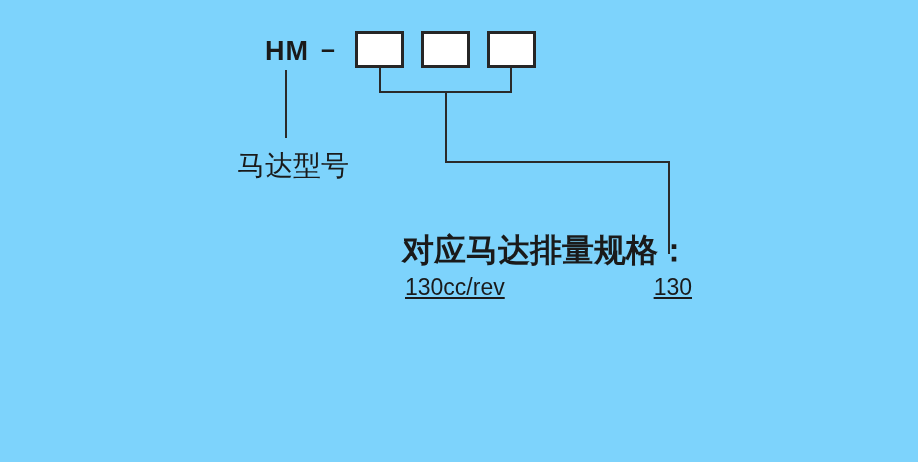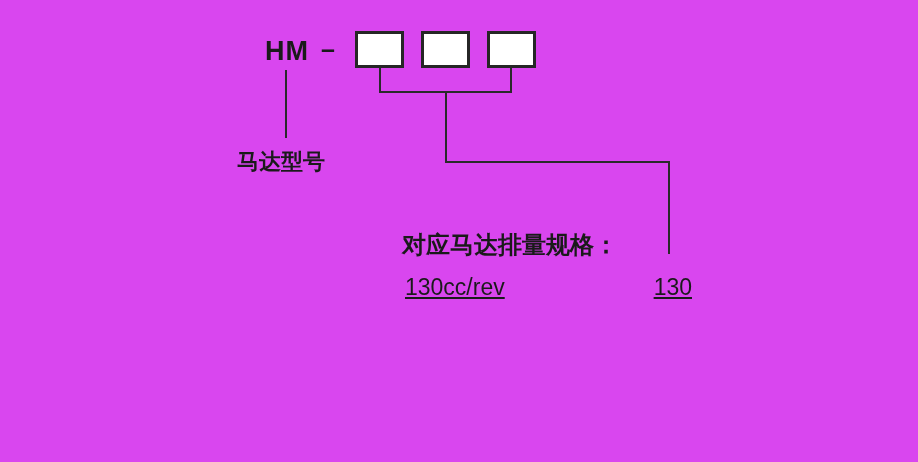--- a/index.html
+++ b/index.html
@@ -4,21 +4,21 @@
 <style>
   html, body {
     margin: 0;
     padding: 0;
     background: #ffffff;
   }
   .canvas {
     position: relative;
     width: 918px;
     height: 462px;
-    background: #d946ef;
+    background: #7dd3fc;
     font-family: "Liberation Sans", "DejaVu Sans", sans-serif;
     color: #1a1a1a;
     overflow: hidden;
   }
   .abs { position: absolute; }
 
   
   .prefix {
     left: 265px; top: 36px;
     font-size: 27px;
@@ -50,26 +50,26 @@
   .l-stub1  { left: 379px; top: 68px;  width: 2px;  height: 25px; }
   .l-stub3  { left: 510px; top: 68px;  width: 2px;  height: 25px; }
   .l-h1     { left: 379px; top: 91px;  width: 133px; height: 2px; }
   .l-mid-v  { left: 445px; top: 91px;  width: 2px;  height: 72px; }
   .l-h2     { left: 445px; top: 161px; width: 225px; height: 2px; }
   .l-right-v{ left: 668px; top: 161px; width: 2px;  height: 93px; }
 
   
   .motor-model {
     left: 237px; top: 147px;
-    font-size: 22px;
-    font-weight: 700;
+    font-size: 28px;
+    font-weight: 400;
   }
   .spec-title {
     left: 402px; top: 229px;
-    font-size: 24px;
+    font-size: 32px;
     font-weight: 700;
   }
   .spec-rows {
     left: 405px; top: 271px;
     width: 287px;
     text-decoration: underline;
   }
   .spec-row {
     display: flex;
     justify-content: space-between;

